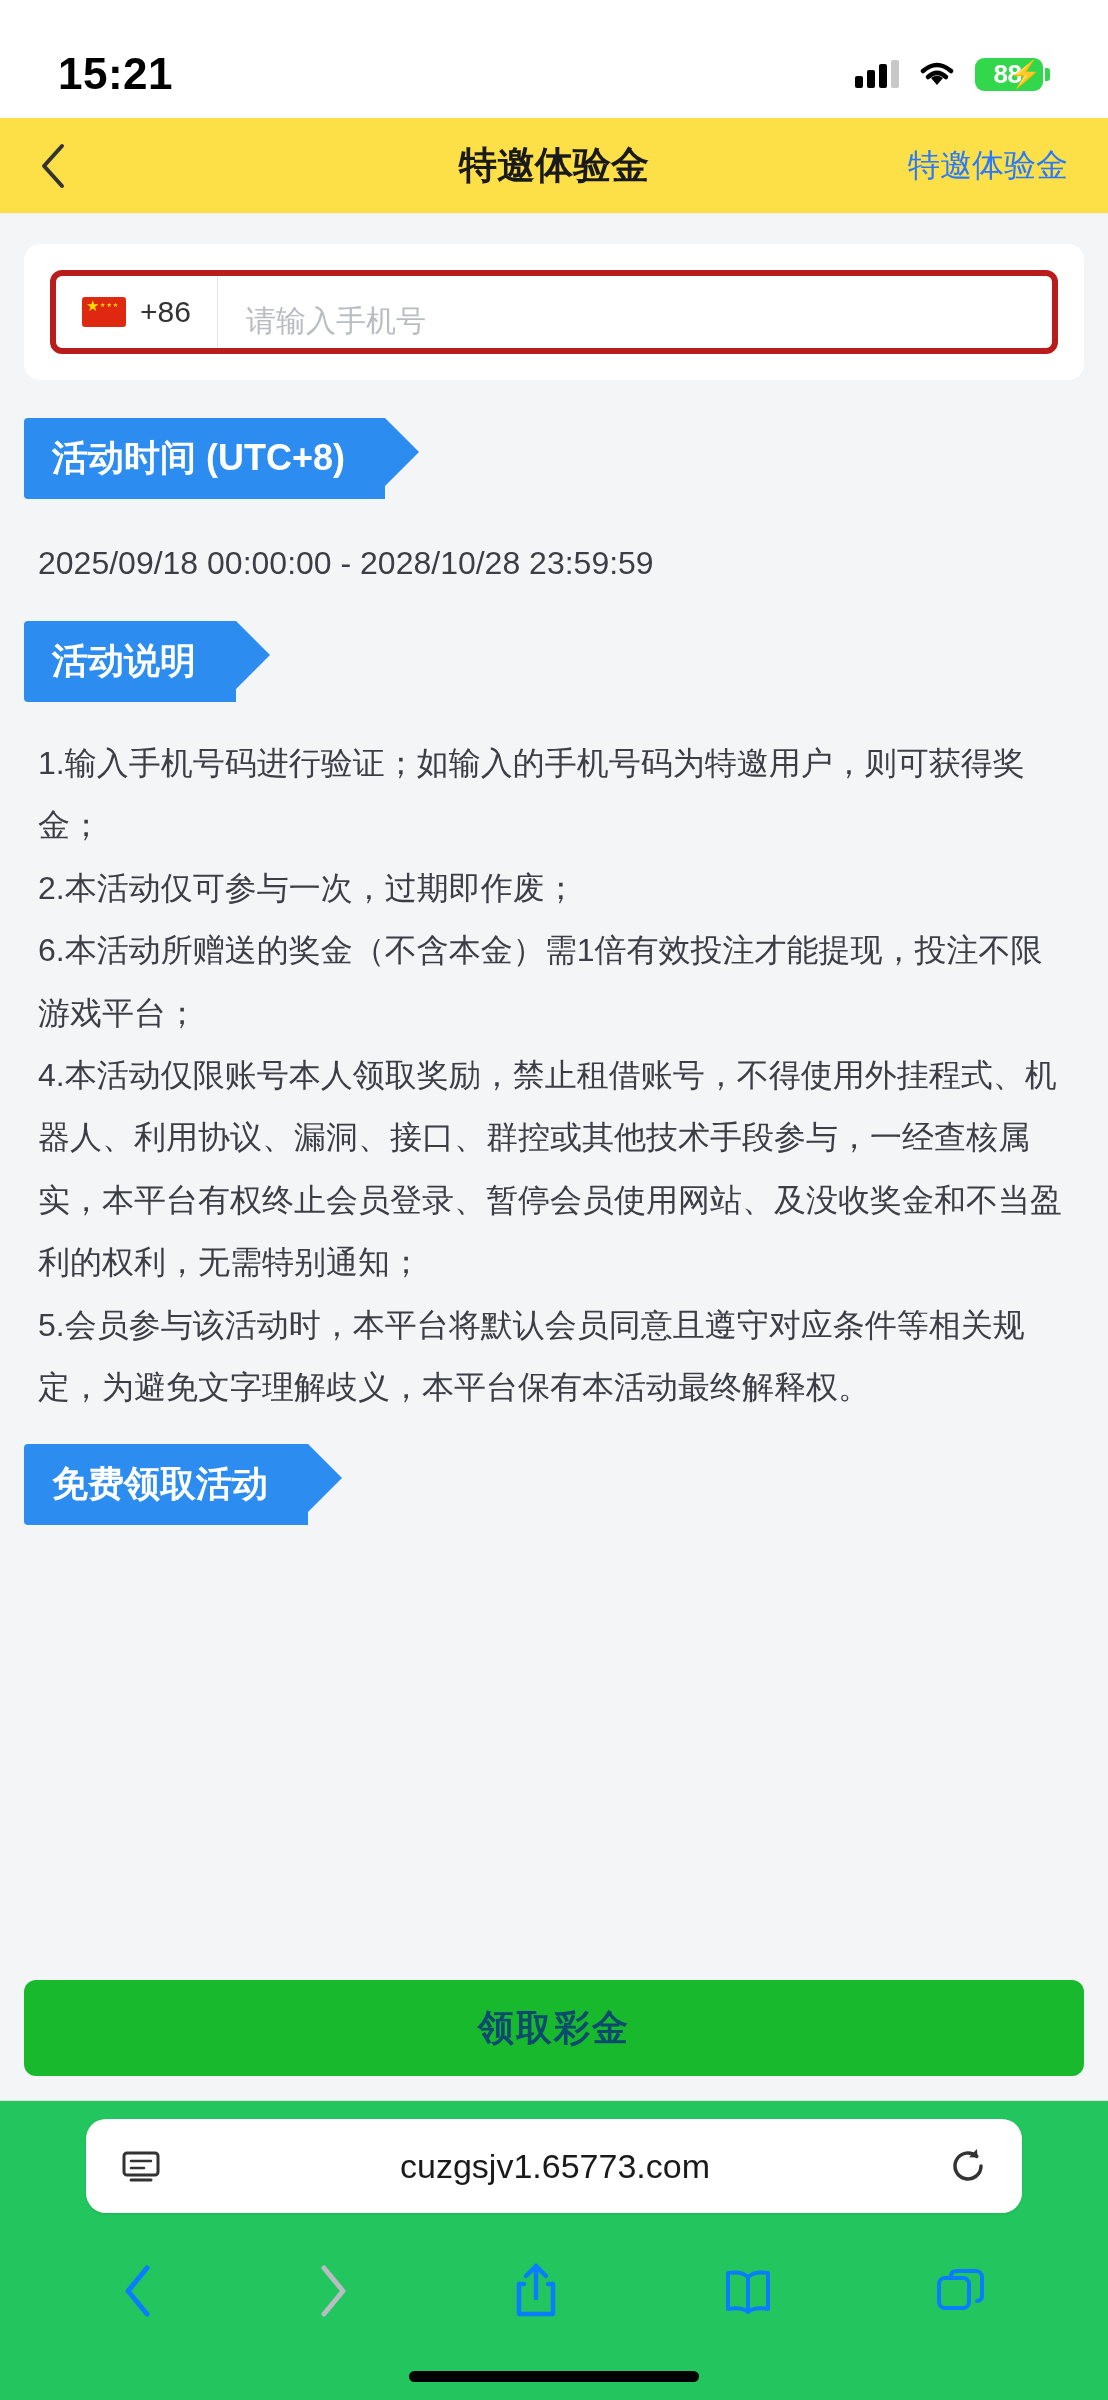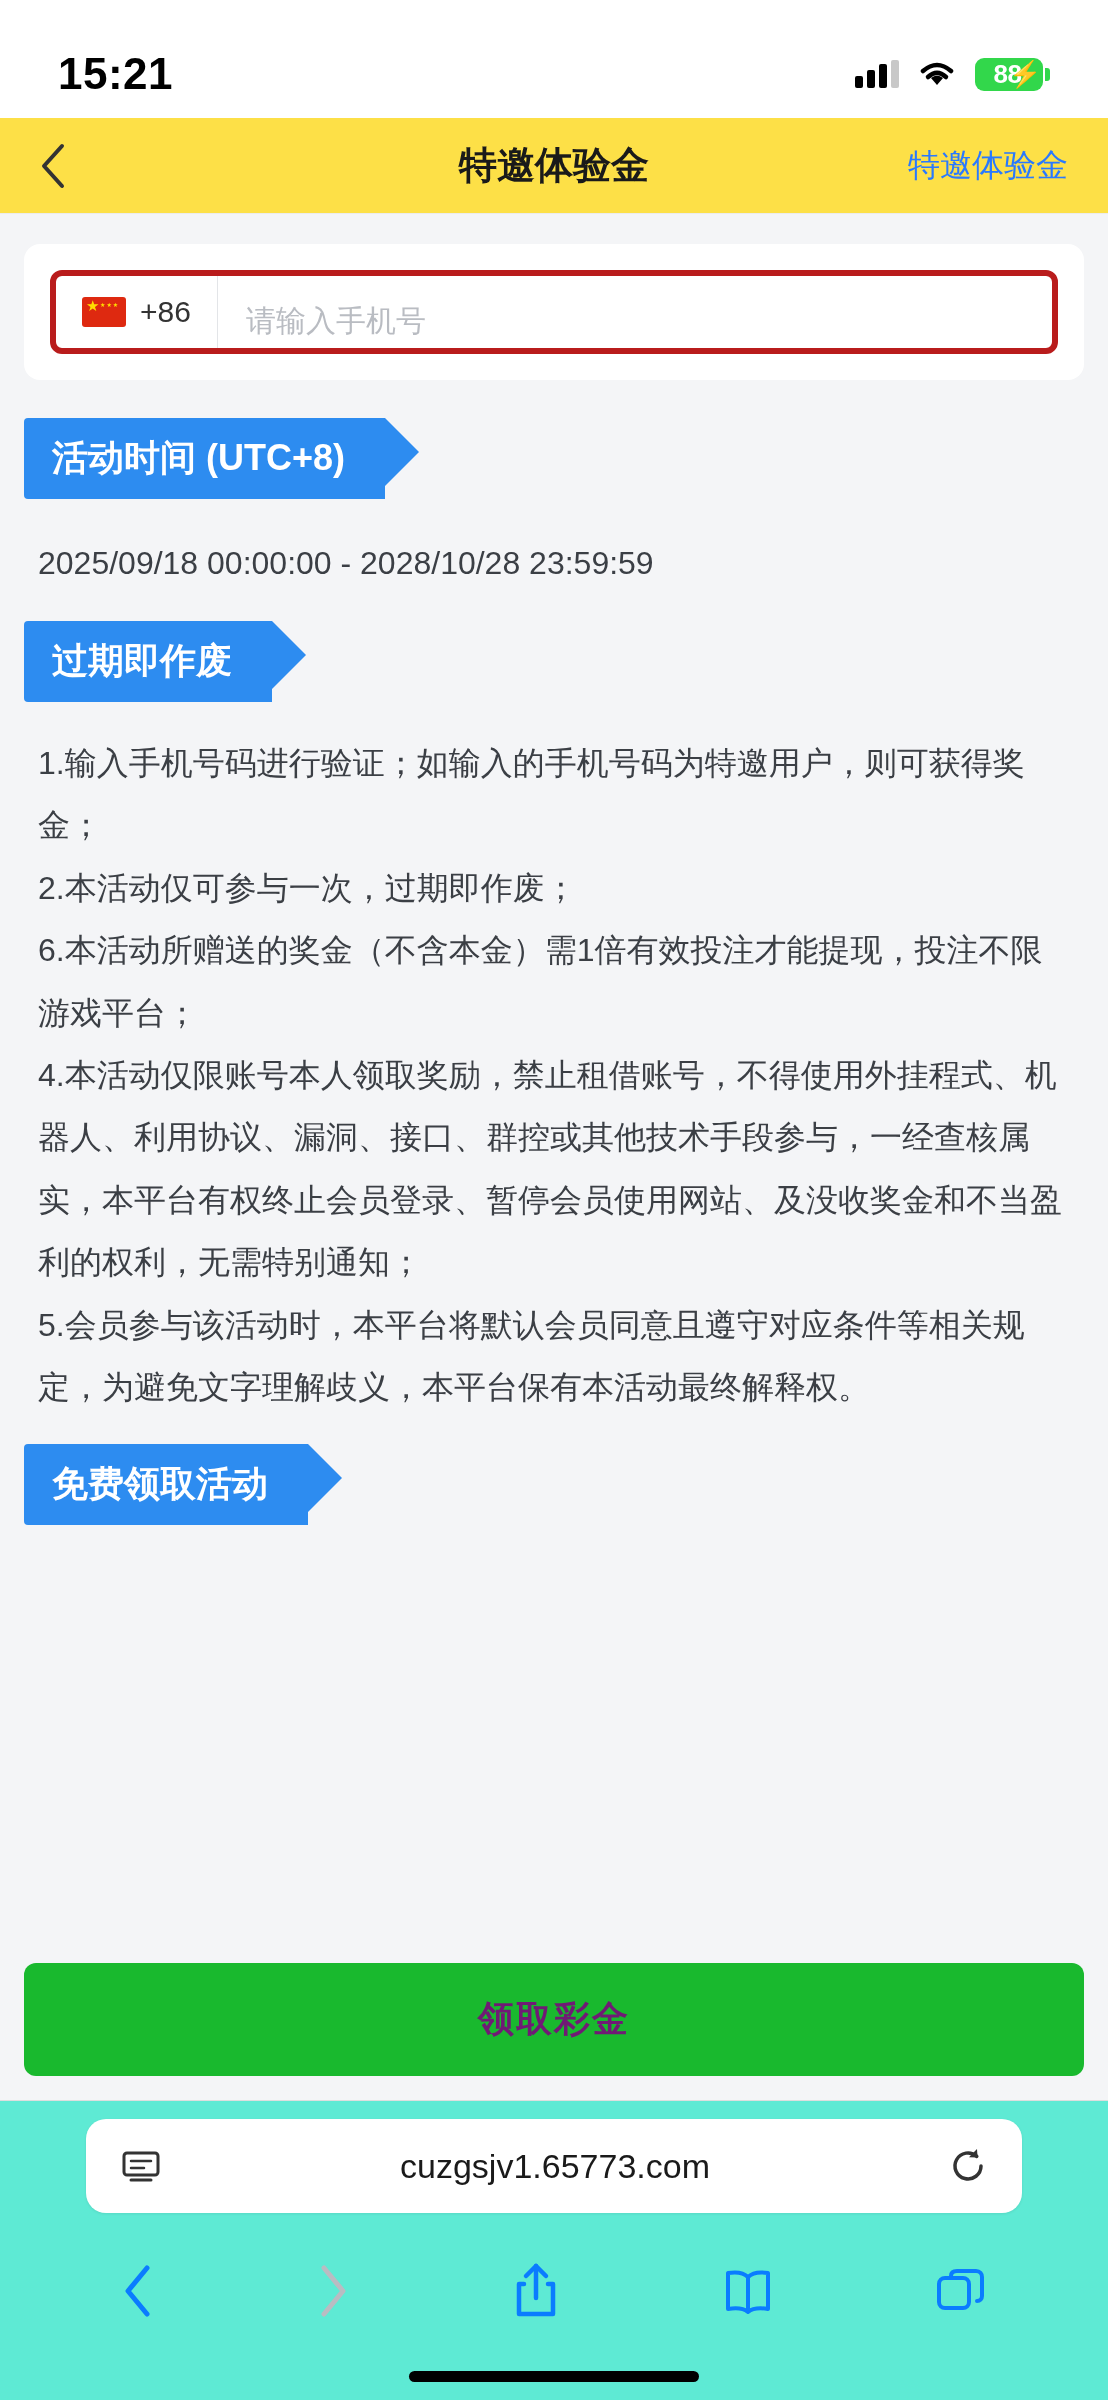--- a/index.html
+++ b/index.html
@@ -264,40 +264,40 @@
   .cta-wrap {
     position: absolute;
     left: 0;
     bottom: 300px;
     width: 1108px;
     padding: 20px 24px 24px 24px;
     background: #f4f5f7;
   }
   .cta-button {
     width: 100%;
-    height: 113px;
+    height: 96px;
     border: none;
     border-radius: 12px;
     background: #19b92e;
-    color: #701a75;
+    color: #0c4a6e;
     font-size: 36px;
     font-weight: bold;
     font-family: "Liberation Sans", sans-serif;
     letter-spacing: 2px;
     cursor: pointer;
   }
 
   
   .browser {
     position: absolute;
     left: 0;
     bottom: 0;
     width: 1108px;
     height: 300px;
-    background: #5eead4;
+    background: #22c55e;
     border-top: 1px solid #dedede;
   }
   .url-row {
     height: 130px;
     display: flex;
     align-items: center;
     padding: 0 28px;
   }
   .url-pill {
     flex: 1;
@@ -388,21 +388,21 @@
       <input class="field-input" type="text" value="" placeholder="请输入手机号" style="">
     </div>
   </div>
 
   <div>
     <div class="flag-title">活动时间 (UTC+8)</div>
     <div class="section-body">2025/09/18 00:00:00 - 2028/10/28 23:59:59</div>
   </div>
 
   <div>
-    <div class="flag-title">过期即作废</div>
+    <div class="flag-title">活动说明</div>
     <div class="rules-body">
       <p>1.输入手机号码进行验证；如输入的手机号码为特邀用户，则可获得奖金；</p>
       <p>2.本活动仅可参与一次，过期即作废；</p>
       <p>6.本活动所赠送的奖金（不含本金）需1倍有效投注才能提现，投注不限游戏平台；</p>
       <p>4.本活动仅限账号本人领取奖励，禁止租借账号，不得使用外挂程式、机器人、利用协议、漏洞、接口、群控或其他技术手段参与，一经查核属实，本平台有权终止会员登录、暂停会员使用网站、及没收奖金和不当盈利的权利，无需特别通知；</p>
       <p>5.会员参与该活动时，本平台将默认会员同意且遵守对应条件等相关规定，为避免文字理解歧义，本平台保有本活动最终解释权。</p>
     </div>
   </div>
 
   <div style="margin-top:26px">

